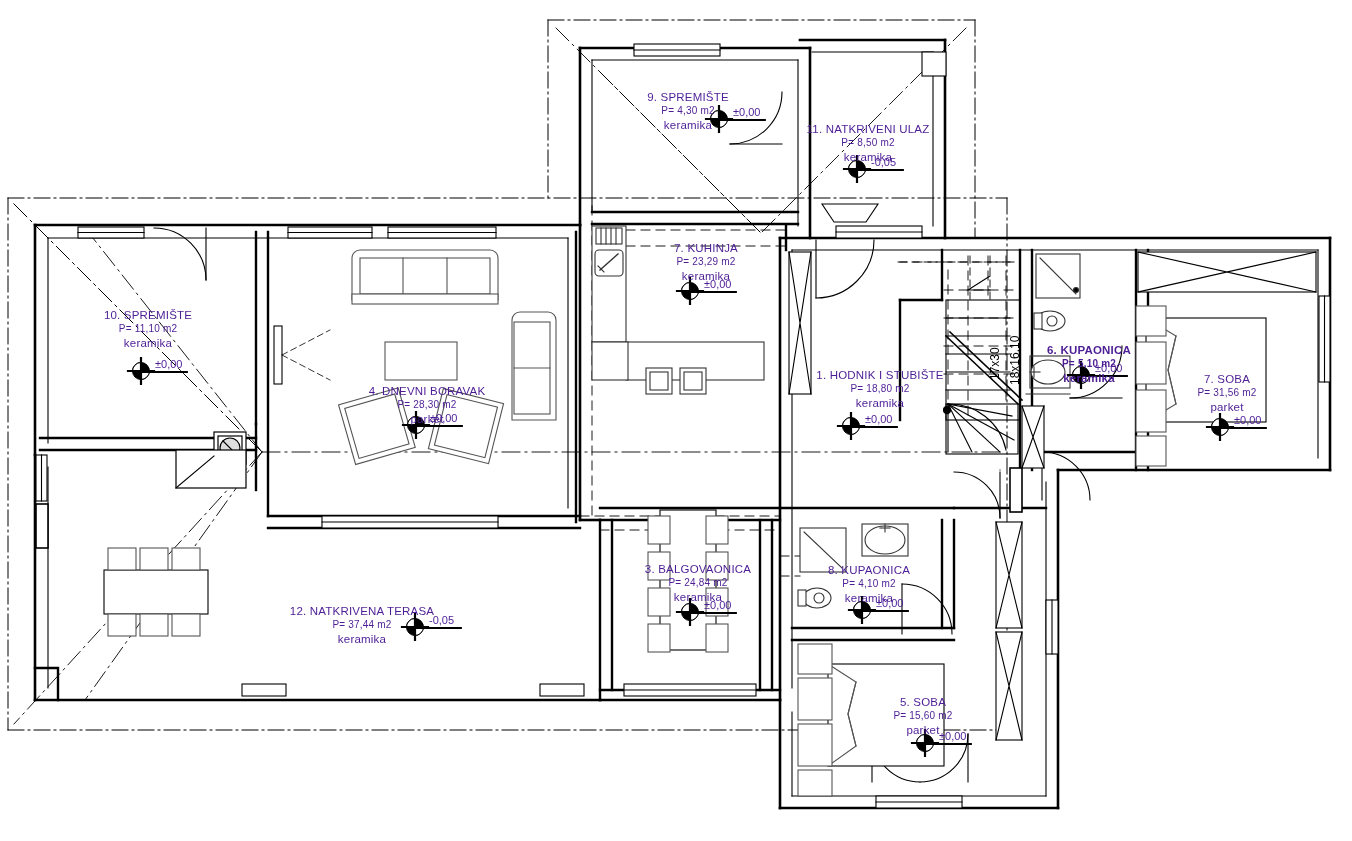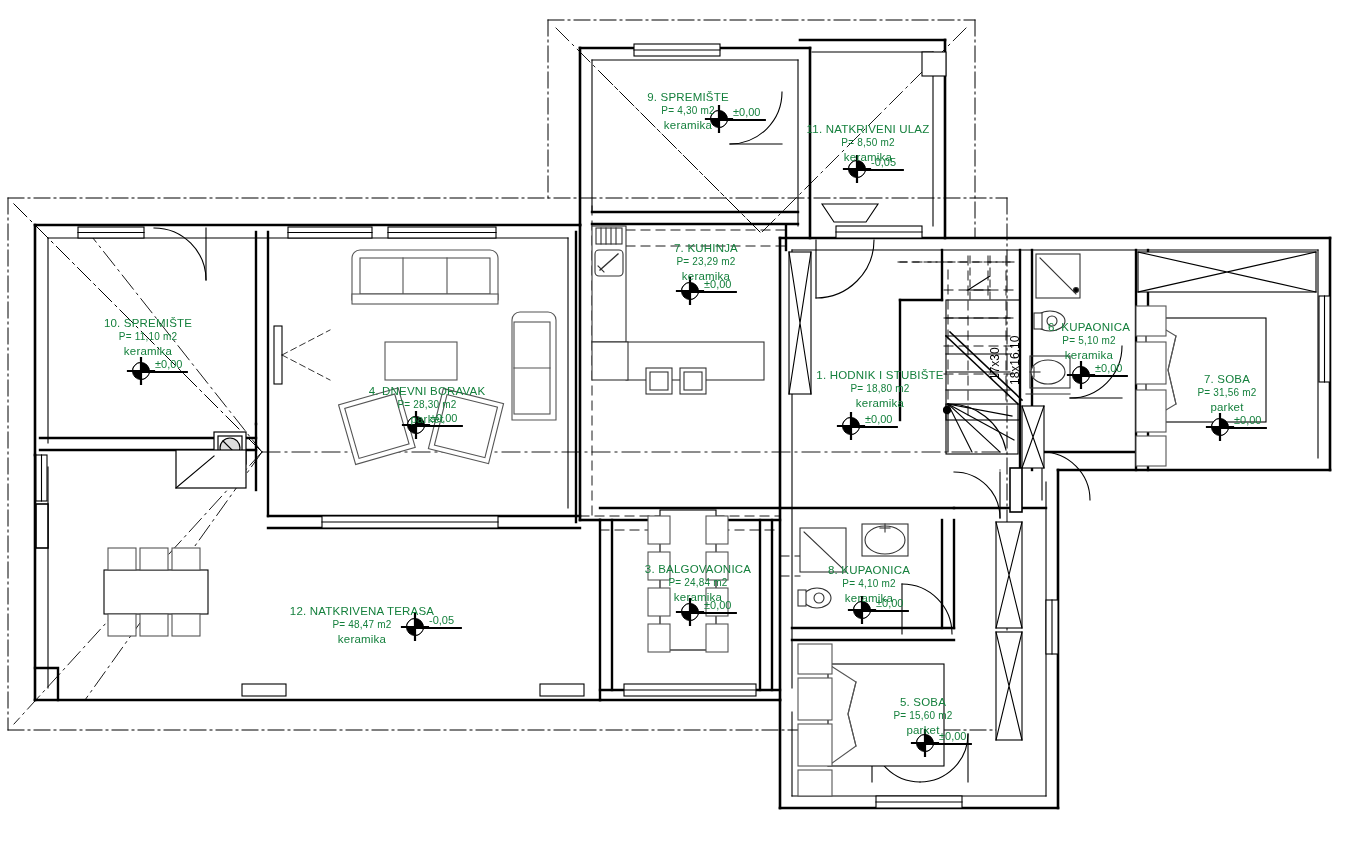--- a/index.html
+++ b/index.html
@@ -1,20 +1,20 @@
 <!DOCTYPE html>
 <html><head>
 <meta charset="utf-8">
 <title>Floor Plan</title>
 <style>
   html,body{margin:0;padding:0;background:#ffffff;}
   body{font-family:"Liberation Sans","DejaVu Sans",sans-serif;}
   #stage{position:relative;width:1352px;height:841px;background:#fff;overflow:hidden;}
   #plan{position:absolute;left:0;top:0;}
-  .roomlabel{position:absolute;text-align:center;color:#15803d;line-height:1.28;
+  .roomlabel{position:absolute;text-align:center;color:#4c1d95;line-height:1.28;
              font-family:"Liberation Sans","DejaVu Sans",sans-serif;white-space:nowrap;}
   .rl-name{font-size:11.5px;letter-spacing:.2px;}
   .rl-area{font-size:10px;letter-spacing:.2px;}
   .rl-fin{font-size:11.5px;letter-spacing:.2px;}
   .vtxt{position:absolute;font-size:12px;transform-origin:0 0;transform:rotate(-90deg);white-space:nowrap;}
 </style>
 </head>
 <body>
 
 <div id="stage">
@@ -468,21 +468,21 @@
         <div class="rl-area">P= 28,30  m2</div>
         <div class="rl-fin">parket</div>
       </div>
       <div class="roomlabel" style="left: 430px; top: 411px; width: 60px; text-align: left; font-size: 11px;">±0,00</div>
       <div class="roomlabel" style="left: 813px; top: 695px; width: 220px;">
         <div class="rl-name">5. SOBA</div>
         <div class="rl-area">P= 15,60  m2</div>
         <div class="rl-fin">parket</div>
       </div>
       <div class="roomlabel" style="left: 939px; top: 729px; width: 60px; text-align: left; font-size: 11px;">±0,00</div>
-      <div class="roomlabel" style="left: 979px; top: 320px; width: 220px;">
+      <div class="roomlabel" style="left: 979px; top: 343px; width: 220px; font-weight: bold;">
         <div class="rl-name">6. KUPAONICA</div>
         <div class="rl-area">P= 5,10  m2</div>
         <div class="rl-fin">keramika</div>
       </div>
       <div class="roomlabel" style="left: 1095px; top: 361px; width: 60px; text-align: left; font-size: 11px;">±0,00</div>
       <div class="roomlabel" style="left: 1117px; top: 372px; width: 220px;">
         <div class="rl-name">7. SOBA</div>
         <div class="rl-area">P= 31,56  m2</div>
         <div class="rl-fin">parket</div>
       </div>
@@ -492,35 +492,35 @@
         <div class="rl-area">P= 4,10  m2</div>
         <div class="rl-fin">keramika</div>
       </div>
       <div class="roomlabel" style="left: 876px; top: 596px; width: 60px; text-align: left; font-size: 11px;">±0,00</div>
       <div class="roomlabel" style="left: 578px; top: 90px; width: 220px;">
         <div class="rl-name">9. SPREMIŠTE</div>
         <div class="rl-area">P= 4,30  m2</div>
         <div class="rl-fin">keramika</div>
       </div>
       <div class="roomlabel" style="left: 733px; top: 105px; width: 60px; text-align: left; font-size: 11px;">±0,00</div>
-      <div class="roomlabel" style="left: 38px; top: 316px; width: 220px;">
+      <div class="roomlabel" style="left: 38px; top: 308px; width: 220px;">
         <div class="rl-name">10. SPREMIŠTE</div>
         <div class="rl-area">P= 11,10  m2</div>
         <div class="rl-fin">keramika</div>
       </div>
       <div class="roomlabel" style="left: 155px; top: 357px; width: 60px; text-align: left; font-size: 11px;">±0,00</div>
       <div class="roomlabel" style="left: 758px; top: 122px; width: 220px;">
         <div class="rl-name">11. NATKRIVENI ULAZ</div>
         <div class="rl-area">P= 8,50  m2</div>
         <div class="rl-fin">keramika</div>
       </div>
       <div class="roomlabel" style="left: 871px; top: 155px; width: 60px; text-align: left; font-size: 11px;">-0,05</div>
       <div class="roomlabel" style="left: 252px; top: 604px; width: 220px;">
         <div class="rl-name">12. NATKRIVENA TERASA</div>
-        <div class="rl-area">P= 48,47  m2</div>
+        <div class="rl-area">P= 37,44  m2</div>
         <div class="rl-fin">keramika</div>
       </div>
       <div class="roomlabel" style="left: 429px; top: 613px; width: 60px; text-align: left; font-size: 11px;">-0,05</div>
       <div class="vtxt" style="left: 988px; top: 380px;">17x30</div>
       <div class="vtxt" style="left: 1008px; top: 385px;">18x16,10</div>
     </div>
 
 </div>
 
 </body></html>

